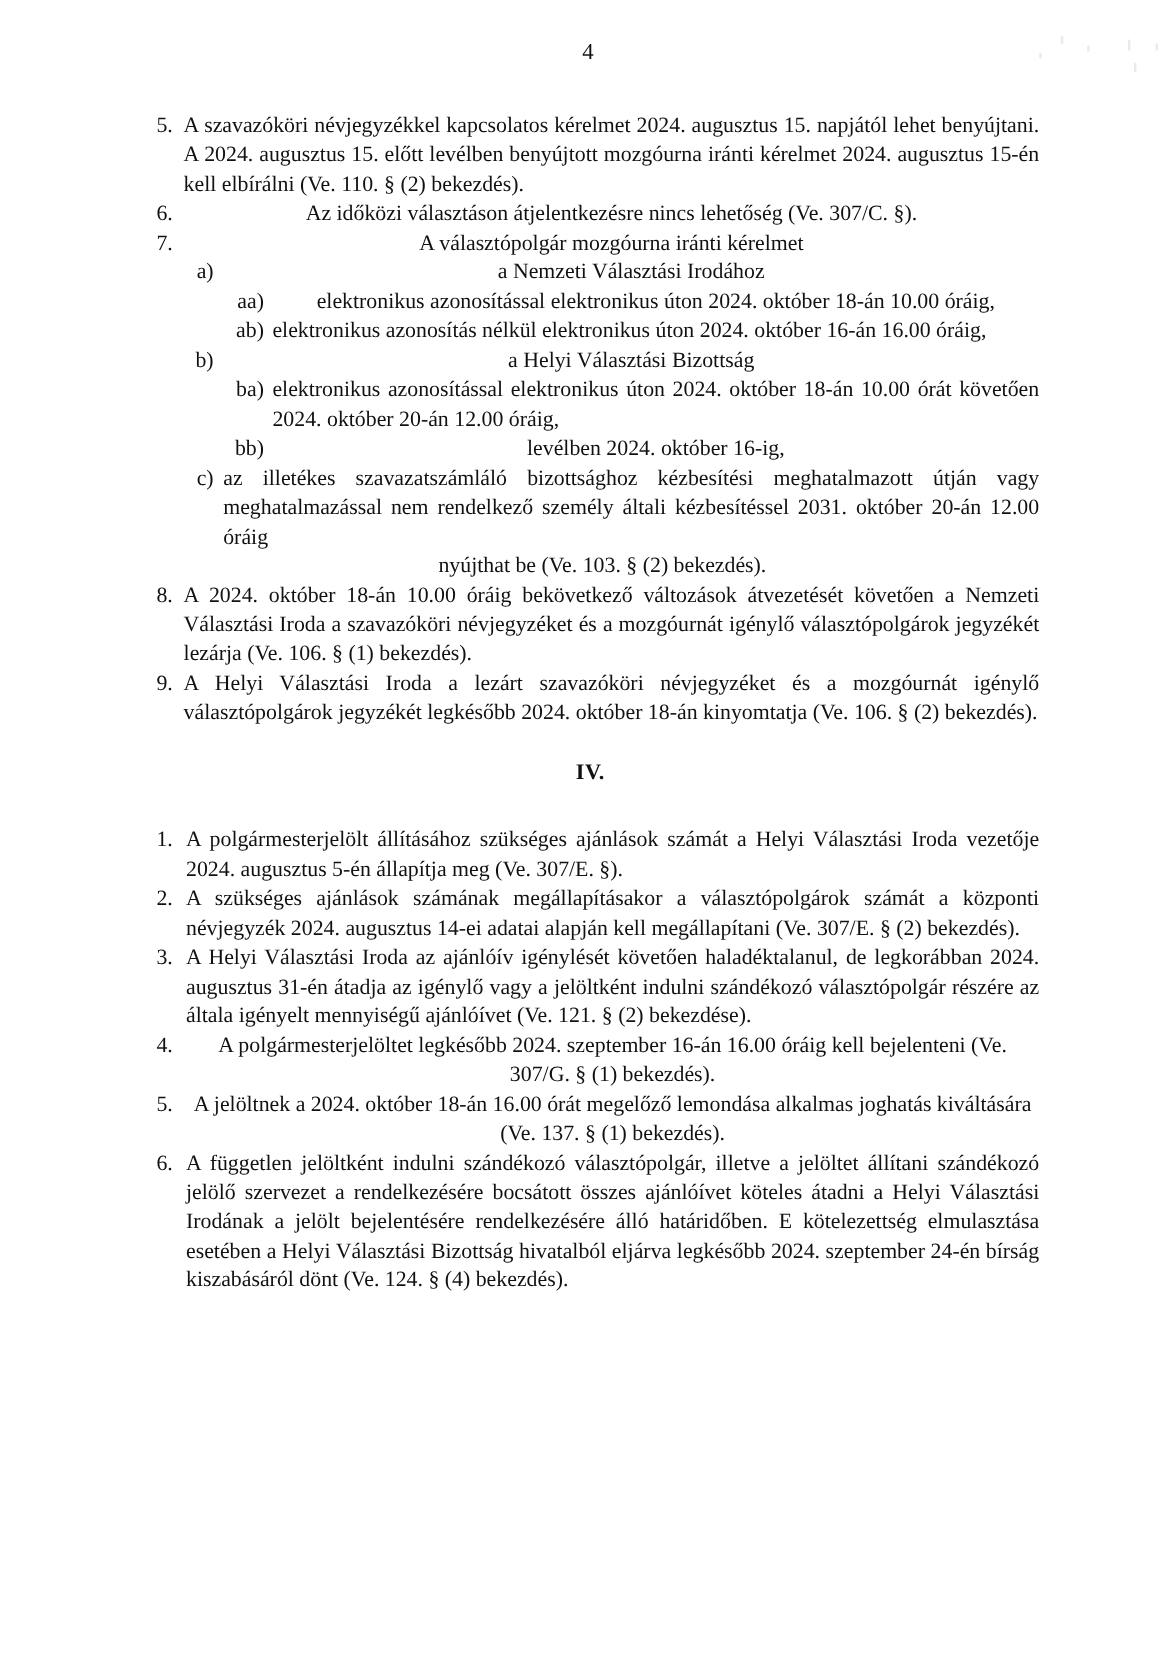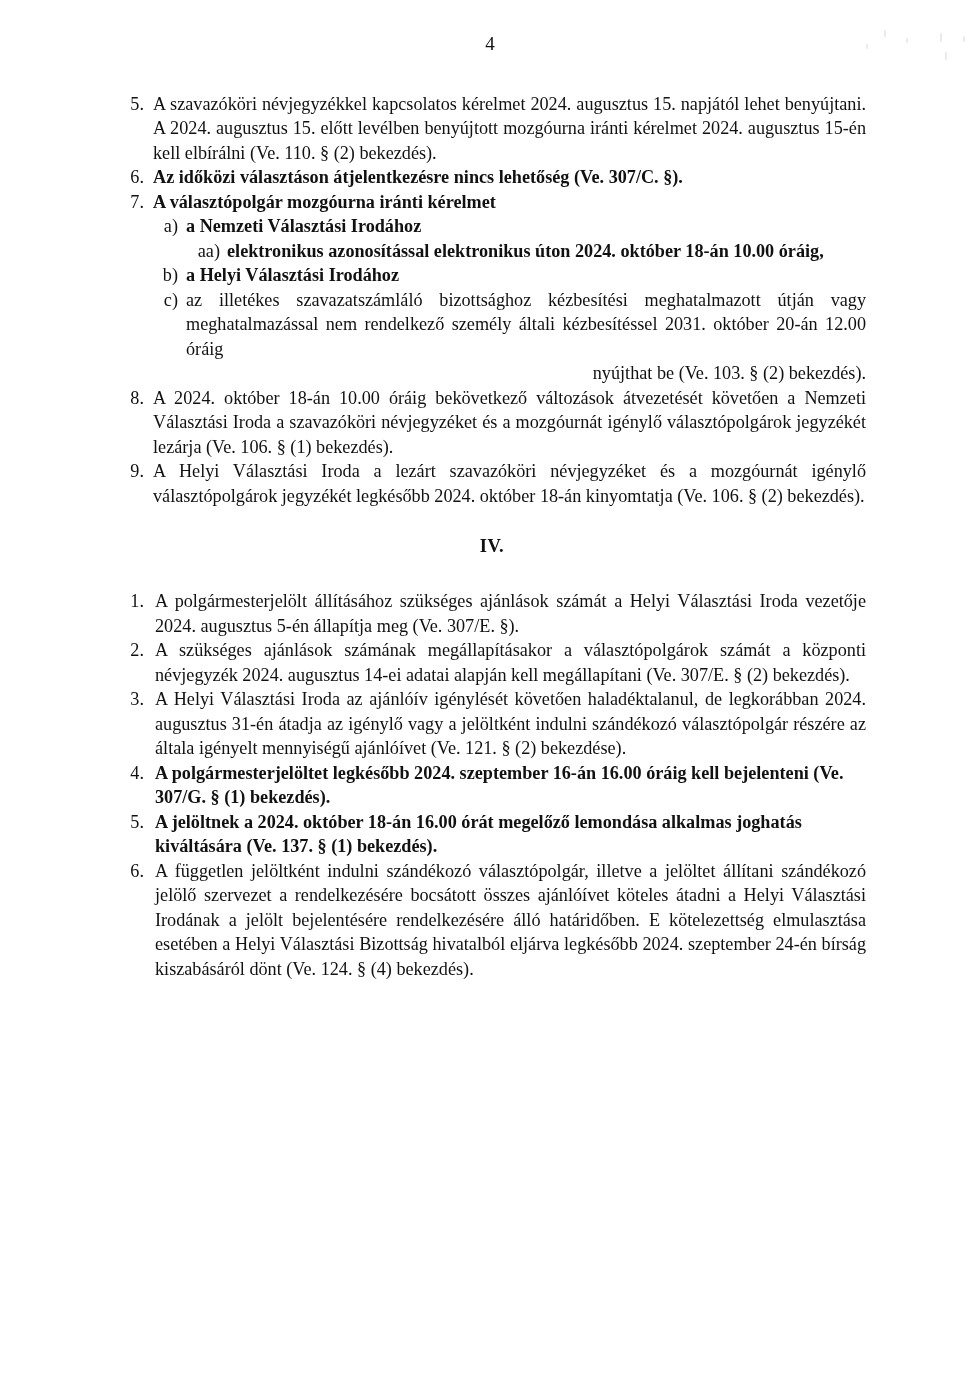--- a/index.html
+++ b/index.html
@@ -66,39 +66,39 @@
     flex: 0 0 auto;
     text-align: right;
     white-space: nowrap;
   }
   .body {
     flex: 1 1 auto;
     text-align: justify;
     text-justify: inter-word;
     hyphens: none;
   }
-  .body.nojust { text-align: left; font-weight: bold; }
+  .body.nojust { text-align: center; }
 
   
   .lvl1 > .marker { width: 26px; margin-right: 9px; }
 
   
   .lvl2 { margin-left: 36px; }
   .lvl2 > .marker { width: 24px; margin-right: 8px; }
 
   
   .lvl3 { margin-left: 70px; }
   .lvl3 > .marker { width: 32px; margin-right: 7px; text-align: right; }
 
   
   .plain {
     font-size: 18.2px;
     line-height: 1.345;
     margin-left: 20px;
-    text-align: right;
+    text-align: center;
   }
 
   .heading-block {
     margin-top: 26px;
     text-align: center;
     font-weight: bold;
     font-size: 18.5px;
     line-height: 1.38;
   }
   .heading-block .h-num { letter-spacing: .5px; margin-top: 16px; }
@@ -148,27 +148,39 @@
       <div class="row lvl2">
         <div class="marker">a)</div>
         <div class="body nojust">a Nemzeti Választási Irodához</div>
       </div>
 
       <div class="row lvl3">
         <div class="marker">aa)</div>
         <div class="body nojust">elektronikus azonosítással elektronikus úton 2024. október 18-án 10.00 óráig,</div>
       </div>
 
+      <div class="row lvl3">
+        <div class="marker">ab)</div>
+        <div class="body">elektronikus azonosítás nélkül elektronikus úton 2024. október 16-án 16.00 óráig,</div>
+      </div>
 
       <div class="row lvl2">
         <div class="marker">b)</div>
-        <div class="body nojust">a Helyi Választási Irodához</div>
-      </div>
-
-
+        <div class="body nojust">a Helyi Választási Bizottság</div>
+      </div>
+
+      <div class="row lvl3">
+        <div class="marker">ba)</div>
+        <div class="body">elektronikus azonosítással elektronikus úton 2024. október 18-án 10.00 órát követően 2024. október 20-án 12.00 óráig,</div>
+      </div>
+
+      <div class="row lvl3">
+        <div class="marker">bb)</div>
+        <div class="body nojust">levélben 2024. október 16-ig,</div>
+      </div>
 
 
       <div class="row lvl2">
         <div class="marker">c)</div>
         <div class="body">az illetékes szavazatszámláló bizottsághoz kézbesítési meghatalmazott útján vagy meghatalmazással nem rendelkező személy általi kézbesítéssel 2031. október 20-án 12.00 óráig</div>
       </div>
 
       <div class="plain">nyújthat be (Ve. 103. § (2) bekezdés).</div>
 
       <div class="row lvl1">

